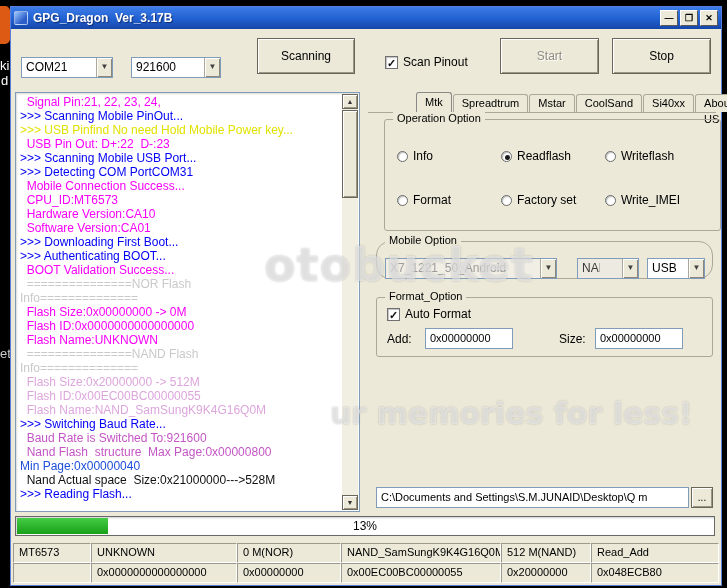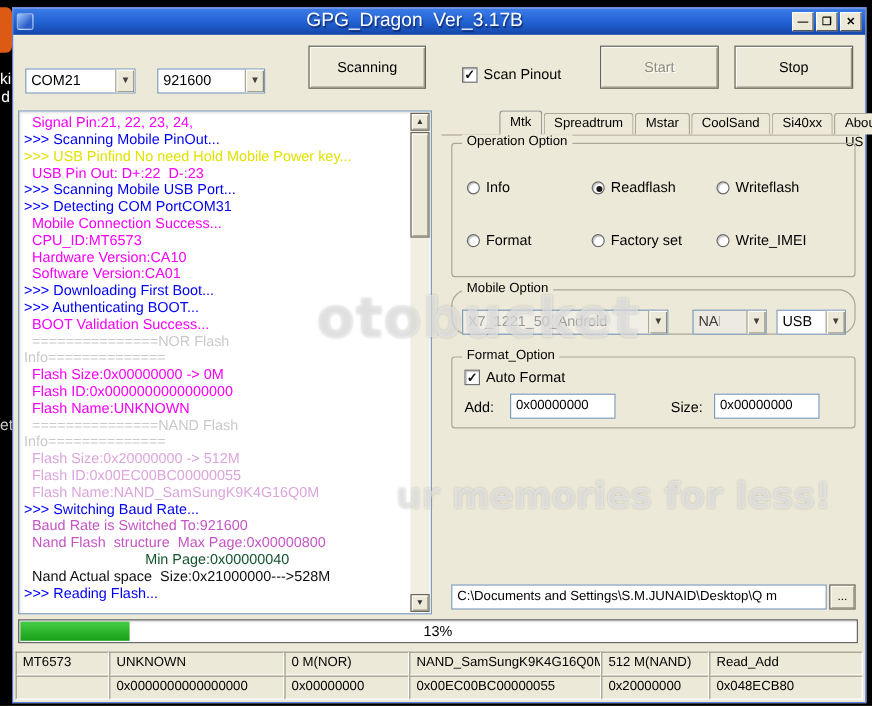--- a/index.html
+++ b/index.html
@@ -17,22 +17,22 @@
 
   
   #app { position:absolute; left:10px; top:6px; width:712px; height:580px; background:#ECE9D8;
          border:1px solid #5A7EDC; z-index:1; }
 
   .titlebar { position:absolute; left:0; top:0; right:0; height:22px;
               background:linear-gradient(180deg,#3C7CE8 0%, #2160D0 55%, #1546A8 100%);
               display:flex; align-items:center; padding:0 3px; }
   .app-icon { width:14px; height:14px; margin-right:5px; border-radius:2px;
               background:linear-gradient(135deg,#9CC8FF 0%, #2B5CC8 70%); border:1px solid rgba(255,255,255,.5); }
-  .title-text { flex:1; color:#fff; font-weight:normal; font-size:16px; white-space:pre;
-                text-shadow:1px 1px 1px rgba(0,0,40,.5);text-align:center; }
+  .title-text { flex:1; color:#fff; font-weight:bold; font-size:12px; white-space:pre;
+                text-shadow:1px 1px 1px rgba(0,0,40,.5); }
   .win-btn { width:18px; height:16px; margin-left:2px; background:#ECE9D8; color:#000;
              border:1px solid #fff; border-right-color:#585858; border-bottom-color:#585858;
              font-size:9px; line-height:14px; text-align:center; font-weight:bold; }
 
   
   .push-btn { position:absolute; background:#ECE9D8; border:1px solid #6A665A;
               box-shadow: inset 1px 1px 0 #FFFFFF, inset -1px -1px 0 #9A9686;
               font-family:"Liberation Sans",sans-serif; font-size:12px; color:#000; }
   .push-btn.disabled { color:#8F8C80; text-shadow:1px 1px 0 #fff; }
 
@@ -79,21 +79,21 @@
   
   .tabbar { position:absolute; left:357px; top:85px; width:348px; height:21px;
             display:flex; align-items:flex-end; border-bottom:1px solid #ACA899;padding-left:48px; }
   .tab { height:18px; line-height:16px; padding:0 8px; font-size:11px; background:#ECE9D8;
          border:1px solid #ACA899; border-bottom:none; border-radius:3px 3px 0 0; margin-right:1px; }
   .tab.active { height:21px; line-height:19px; margin-bottom:-1px; border-color:#888; background:#ECE9D8; }
 
   
   .group { position:absolute; border:1px solid #ACA899; border-radius:3px; }
   .legend { position:absolute; top:-8px; left:8px; background:#ECE9D8; padding:0 4px; font-size:11px; color:#000; }
-  .op-group  { left:365px; top:112px; width:337px; height:112px; }
+  .op-group  { left:373px; top:112px; width:337px; height:112px; }
   .mob-group { left:365px; top:234px; width:337px; height:38px;border-radius:14px; }
   .fmt-group { left:365px; top:290px; width:337px; height:60px; }
 
   .radio-grid { position:absolute; left:12px; right:6px; top:14px; bottom:8px;
                 display:grid; grid-template-columns:104px 104px 1fr; grid-template-rows:1fr 1fr; align-items:center; }
   .radio-item { display:flex; align-items:center; gap:5px; font-size:12px; }
   .radio { width:11px; height:11px; border-radius:50%; background:#fff; border:1px solid #6A6A6A;
            box-shadow: inset 1px 1px 1px rgba(0,0,0,.25); position:relative; flex:0 0 auto; }
   .radio.checked::after { content:""; position:absolute; left:3px; top:3px; width:5px; height:5px;
                           border-radius:50%; background:#1A1A1A; }
@@ -193,21 +193,21 @@
           <div class="log-line" style="color: rgb(248, 0, 248);">  Flash ID:0x0000000000000000</div>
           <div class="log-line" style="color: rgb(248, 0, 248);">  Flash Name:UNKNOWN</div>
           <div class="log-line" style="color: rgb(201, 201, 201);">  ===============NAND Flash</div>
           <div class="log-line" style="color: rgb(201, 201, 201);">Info==============</div>
           <div class="log-line" style="color: rgb(220, 166, 220);">  Flash Size:0x20000000 -&gt; 512M</div>
           <div class="log-line" style="color: rgb(220, 166, 220);">  Flash ID:0x00EC00BC00000055</div>
           <div class="log-line" style="color: rgb(220, 166, 220);">  Flash Name:NAND_SamSungK9K4G16Q0M</div>
           <div class="log-line" style="color: rgb(0, 0, 245);">&gt;&gt;&gt; Switching Baud Rate...</div>
           <div class="log-line" style="color: rgb(196, 85, 196);">  Baud Rate is Switched To:921600</div>
           <div class="log-line" style="color: rgb(196, 85, 196);">  Nand Flash  structure  Max Page:0x00000800</div>
-          <div class="log-line" style="color: #14532d; text-align: center;">Min Page:0x00000040</div>
+          <div class="log-line" style="color: #1d4ed8;">Min Page:0x00000040</div>
           <div class="log-line" style="color: rgb(16, 16, 16);">  Nand Actual space  Size:0x21000000---&gt;528M</div>
           <div class="log-line" style="color: rgb(0, 0, 245);">&gt;&gt;&gt; Reading Flash...</div>
         </div>
       <div class="vscroll">
         <div class="scroll-btn up">▲</div>
         <div class="scroll-thumb"></div>
         <div class="scroll-btn down">▼</div>
       </div>
     </div>
 

